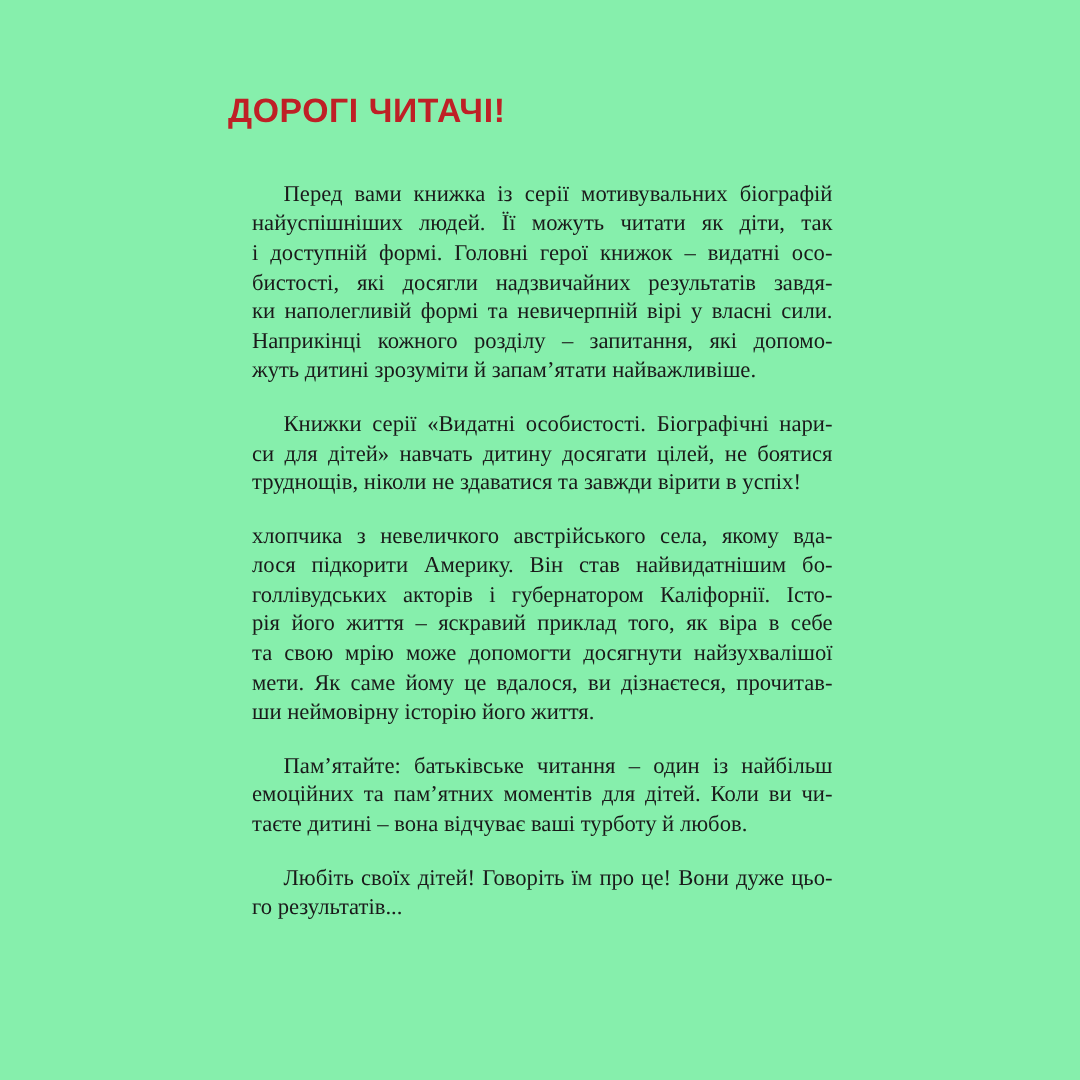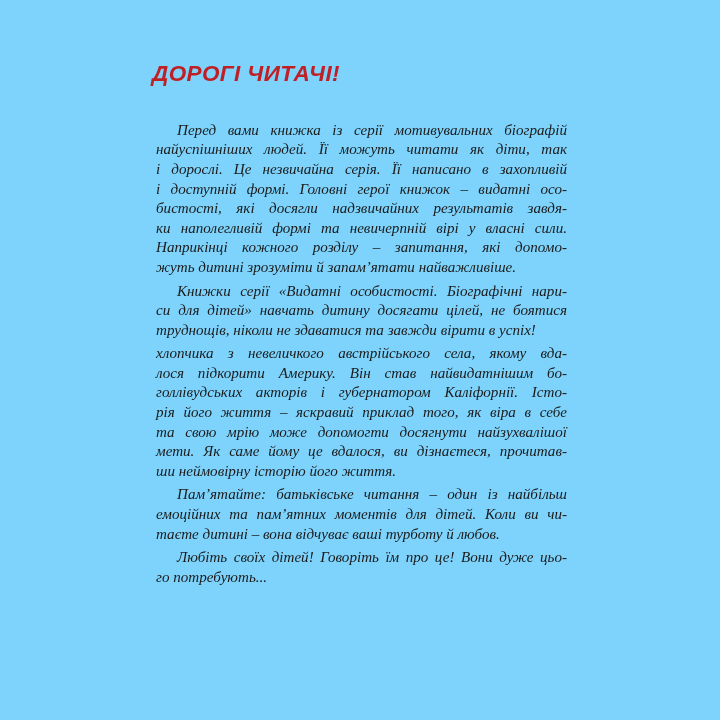--- a/index.html
+++ b/index.html
@@ -10,23 +10,22 @@
     width: 720px;
     height: 720px;
     background: #ffffff;
     font-family: "Liberation Serif", "DejaVu Serif", serif;
     overflow: hidden;
   }
   .page {
     position: relative;
     width: 720px;
     height: 720px;
-    background: #7dd3fc;
+    background: #86efac;
     box-sizing: border-box;
-    font-style: italic;
   }
   .content {
     position: absolute;
     left: 152px;
     top: 62px;
     width: 419px;
   }
   .page-title {
     font-family: "Liberation Sans", "DejaVu Sans", sans-serif;
     font-weight: bold;
@@ -40,21 +39,21 @@
   .body-text {
     font-size: 15.1px;
     line-height: 19.6px;
     color: #1a1a1a;
     text-align: justify;
     text-justify: inter-word;
     hyphens: manual;
     -webkit-hyphens: manual;
   }
   .body-text p {
-    margin: 4px;
+    margin: 16px;
     text-indent: 21px;
   }
   
   .body-text p > span.ln {
     display: block;
     text-align: justify;
     text-align-last: justify;
     white-space: pre;
   }
   .body-text p > span.ln.last {
@@ -69,21 +68,20 @@
 
 <div class="page">
   <div class="content">
 
     <h1 class="page-title">ДОРОГІ ЧИТАЧІ!</h1>
 
     <div class="body-text">
       <p style="text-indent: 0px;">
           <span class="ln first">Перед вами книжка із серії мотивувальних біографій</span>
           <span class="ln">найуспішніших людей. Її можуть читати як діти, так</span>
-          <span class="ln">і дорослі. Це незвичайна серія. Її написано в захопливій</span>
           <span class="ln">і доступній формі. Головні герої книжок – видатні осо-</span>
           <span class="ln">бистості, які досягли надзвичайних результатів завдя-</span>
           <span class="ln">ки наполегливій формі та невичерпній вірі у власні сили.</span>
           <span class="ln">Наприкінці кожного розділу – запитання, які допомо-</span>
           <span class="ln last">жуть дитині зрозуміти й запам’ятати найважливіше.</span>
         </p>
       <p style="text-indent: 0px;">
           <span class="ln first">Книжки серії «Видатні особистості. Біографічні нари-</span>
           <span class="ln">си для дітей» навчать дитину досягати цілей, не боятися</span>
           <span class="ln last">труднощів, ніколи не здаватися та завжди вірити в успіх!</span>
@@ -97,18 +95,18 @@
           <span class="ln">мети. Як саме йому це вдалося, ви дізнаєтеся, прочитав-</span>
           <span class="ln last">ши неймовірну історію його життя.</span>
         </p>
       <p style="text-indent: 0px;">
           <span class="ln first">Пам’ятайте: батьківське читання – один із найбільш</span>
           <span class="ln">емоційних та пам’ятних моментів для дітей. Коли ви чи-</span>
           <span class="ln last">таєте дитині – вона відчуває ваші турботу й любов.</span>
         </p>
       <p style="text-indent: 0px;">
           <span class="ln first">Любіть своїх дітей! Говоріть їм про це! Вони дуже цьо-</span>
-          <span class="ln last">го потребують...</span>
+          <span class="ln last">го результатів...</span>
         </p>
     </div>
 
   </div>
 </div>
 
 </body></html>

